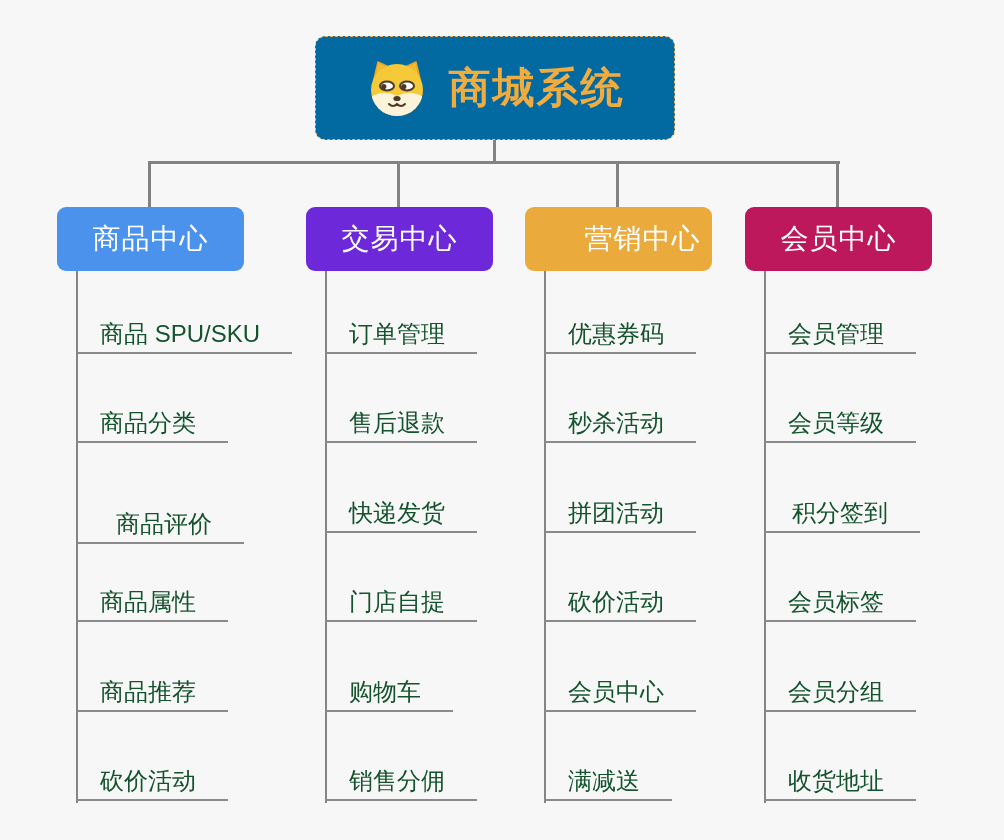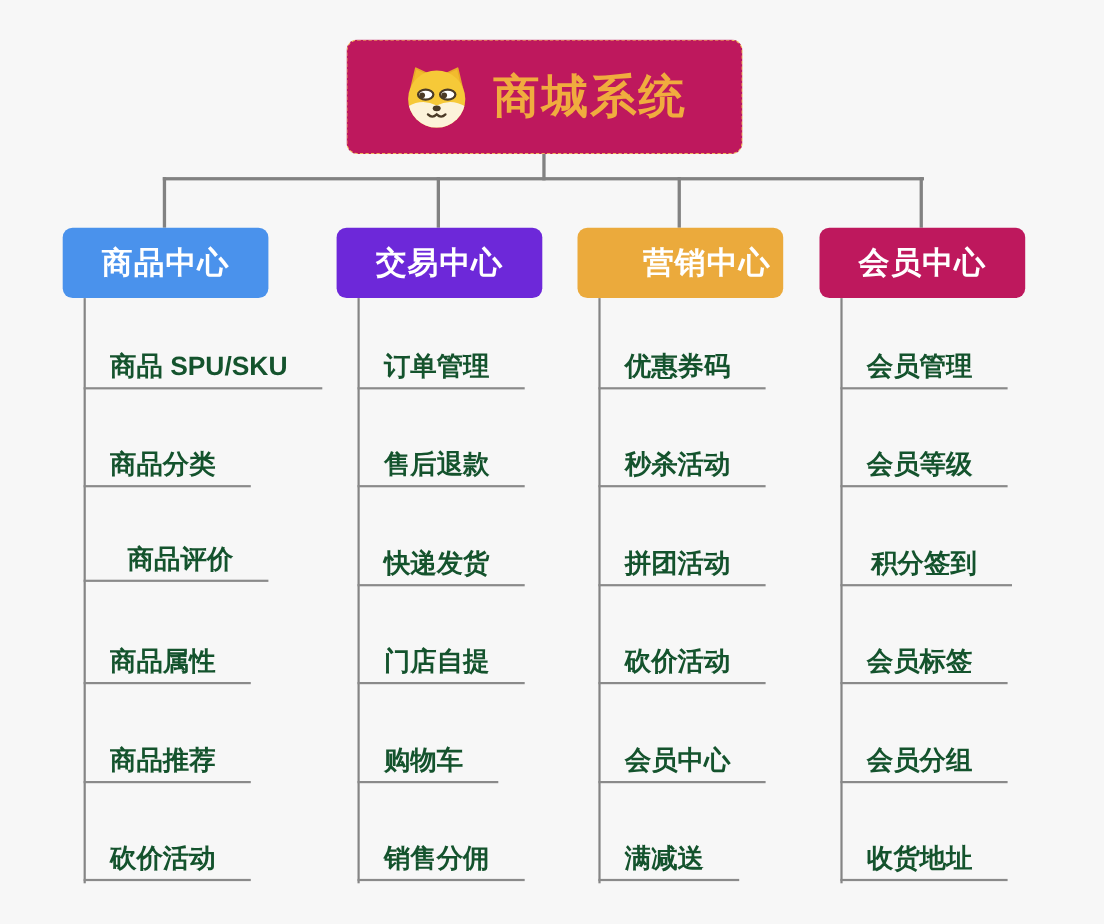--- a/index.html
+++ b/index.html
@@ -4,35 +4,35 @@
 <style>
   html,body { margin:0; padding:0; }
   .canvas {
     position:relative; width:1004px; height:840px;
     background:#f7f7f7; overflow:hidden;
     font-family:"Liberation Sans", sans-serif;
   }
   
   .root-node {
     position:absolute; left:315px; top:36px; width:360px; height:104px;
-    background:#be185d; border:1px dashed #EFB45A; border-radius:10px;
+    background:#0369a1; border:1px dashed #EFB45A; border-radius:10px;
     display:flex; align-items:center; justify-content:center; gap:21px;
     box-sizing:border-box;
   }
   .root-title {
     font-size:42px; font-weight:bold; color:#F0AC3E; letter-spacing:2px;
     line-height:1;
   }
   
   .line { position:absolute; background:#828282; }
   #root-drop   { left:493px; top:140px; width:3px;  height:24px; }
   #h-connector { left:148px; top:161px; width:692px; height:3px; }
   .branch-drop { top:161px; width:3px; height:46px; }
   
-  .branch-col { position:absolute; top:207px; width:245px; height:633px;font-weight:bold; }
+  .branch-col { position:absolute; top:207px; width:245px; height:633px; }
   .branch-box {
     position:absolute; left:0; top:0; width:187px; height:64px;
     border-radius:9px; color:#ffffff; font-size:28px; letter-spacing:1px;
     display:flex; align-items:center; justify-content:center;
     cursor:default; box-sizing:border-box;
   }
   .spine { position:absolute; left:19px; top:64px; width:2px; height:532px; background:#858585; }
   .leaf {
     position:absolute; left:19px; height:44px;
     padding:0 32px 6px 24px; box-sizing:border-box;
@@ -85,21 +85,21 @@
         <div class="branch-box" style="background: rgb(74, 146, 236);">
           <span>商品中心</span>
         </div>
         <div class="spine"></div>
         <div class="leaf" style="top: 103px;">
           <span>商品 SPU/SKU</span>
         </div>
         <div class="leaf" style="top: 192px;">
           <span>商品分类</span>
         </div>
-        <div class="leaf" style="top: 278px; padding-left: 40px;">
+        <div class="leaf" style="top: 293px; padding-left: 40px;">
           <span>商品评价</span>
         </div>
         <div class="leaf" style="top: 461px;">
           <span>商品推荐</span>
         </div>
         <div class="leaf" style="top: 371px;">
           <span>商品属性</span>
         </div>
         <div class="leaf" style="top: 550px;">
           <span>砍价活动</span>

